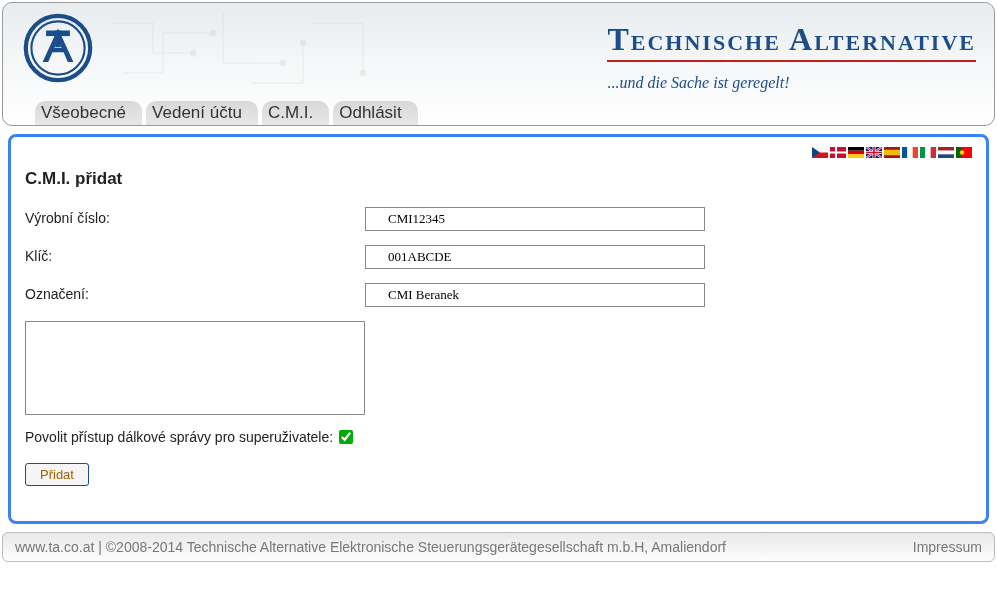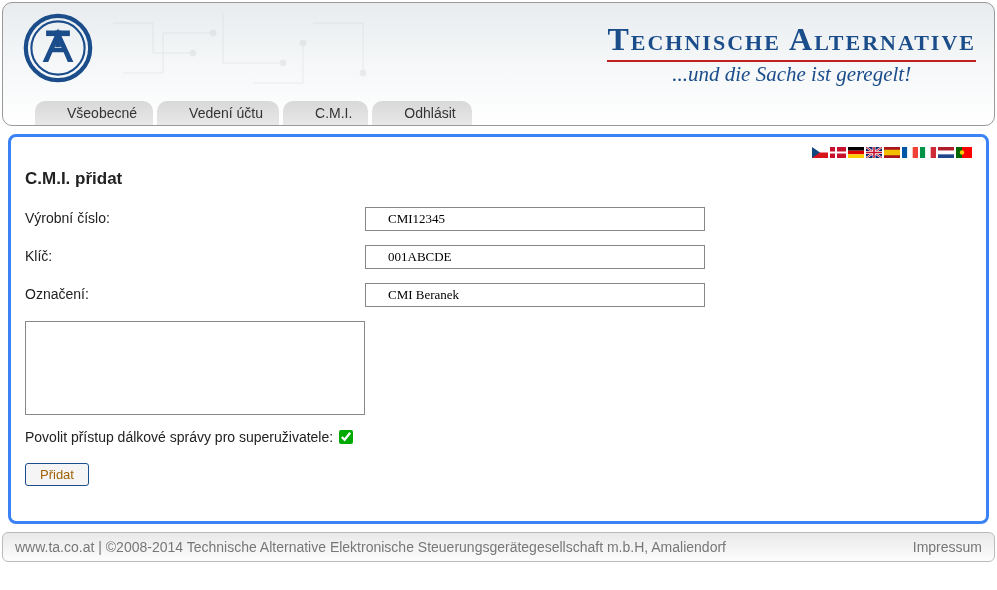--- a/index.html
+++ b/index.html
@@ -1,25 +1,25 @@
 <!DOCTYPE html>
 <html><head>
 <meta charset="utf-8">
 <style>
 * { box-sizing: border-box; margin: 0; padding: 0; }
 body { font-family: Arial, Helvetica, sans-serif; font-size: 13px; color: #333; background: #fff; width: 997px; }
 .header-wrap { border: 1px solid #999; border-radius: 10px; margin: 2px; background: linear-gradient(to bottom, #e8ecef 0%, #f5f7f8 50%, #ffffff 100%); position: relative; overflow: hidden; }
 .header-top { height: 98px; position: relative; }
 .logo { position: absolute; left: 20px; top: 10px; width: 70px; height: 70px; }
 .logo svg { width: 70px; height: 70px; }
-.brand { position: absolute; right: 18px; top: 18px; text-align: center; }
+.brand { position: absolute; right: 18px; top: 18px; text-align: left; }
 .brand-title { font-family: 'Times New Roman', serif; font-size: 32px; color: #1a4d8a; font-weight: bold; letter-spacing: 2px; font-variant: small-caps; border-bottom: 2px solid #c02020; padding-bottom: 2px; display: inline-block; }
-.brand-slogan { font-family: 'Brush Script MT', cursive; font-size: 21px; color: #1a4d8a; font-style: italic; margin-top: 0; display: block; }
+.brand-slogan { font-family: 'Brush Script MT', cursive; font-size: 16px; color: #1a4d8a; font-style: italic; margin-top: 12px; display: block; }
 .tabs { display: flex; gap: 4px; padding: 0 0 0 32px; height: 24px; }
-.tab { background: linear-gradient(to bottom, #d8d8d8 0%, #e8e8e8 100%); border-radius: 10px 10px 0 0; padding: 4px 16px 4px 32px; font-size: 14px; color: #333; cursor: pointer; text-align: center; line-height: 16px; }
+.tab { background: linear-gradient(to bottom, #d8d8d8 0%, #e8e8e8 100%); border-radius: 10px 10px 0 0; padding: 4px 16px 4px 6px; font-size: 17px; color: #333; cursor: pointer; text-align: center; line-height: 16px; }
 .content-wrap { border: 3px solid #3b82f6; border-radius: 8px; margin: 8px; padding: 14px 14px 18px 14px; background: #fff; position: relative; min-height: 390px; }
 .flags { position: absolute; right: 14px; top: 10px; display: flex; gap: 2px; }
 .flag { width: 16px; height: 11px; display: inline-block; cursor: pointer; border: 0; }
 .page-title { font-size: 17px; font-weight: bold; color: #222; margin: 18px 0 18px 0; }
 .form-row { display: flex; align-items: flex-start; margin-bottom: 14px; }
 .form-label { width: 340px; font-size: 14px; color: #222; padding-top: 3px; }
 .text-input { width: 340px; border: 1px solid #888; padding: 3px 22px; font-size: 13px; font-family: Liberation Serif, serif; }
 .textarea-input { width: 340px; height: 94px; border: 1px solid #888; padding: 3px 5px; font-size: 13px; font-family: Arial, Helvetica, sans-serif; resize: none; }
 .checkbox-row { display: flex; align-items: center; margin: 14px 0 18px 0; }
 .checkbox-row label { font-size: 14px; color: #222; margin-right: 6px; }

